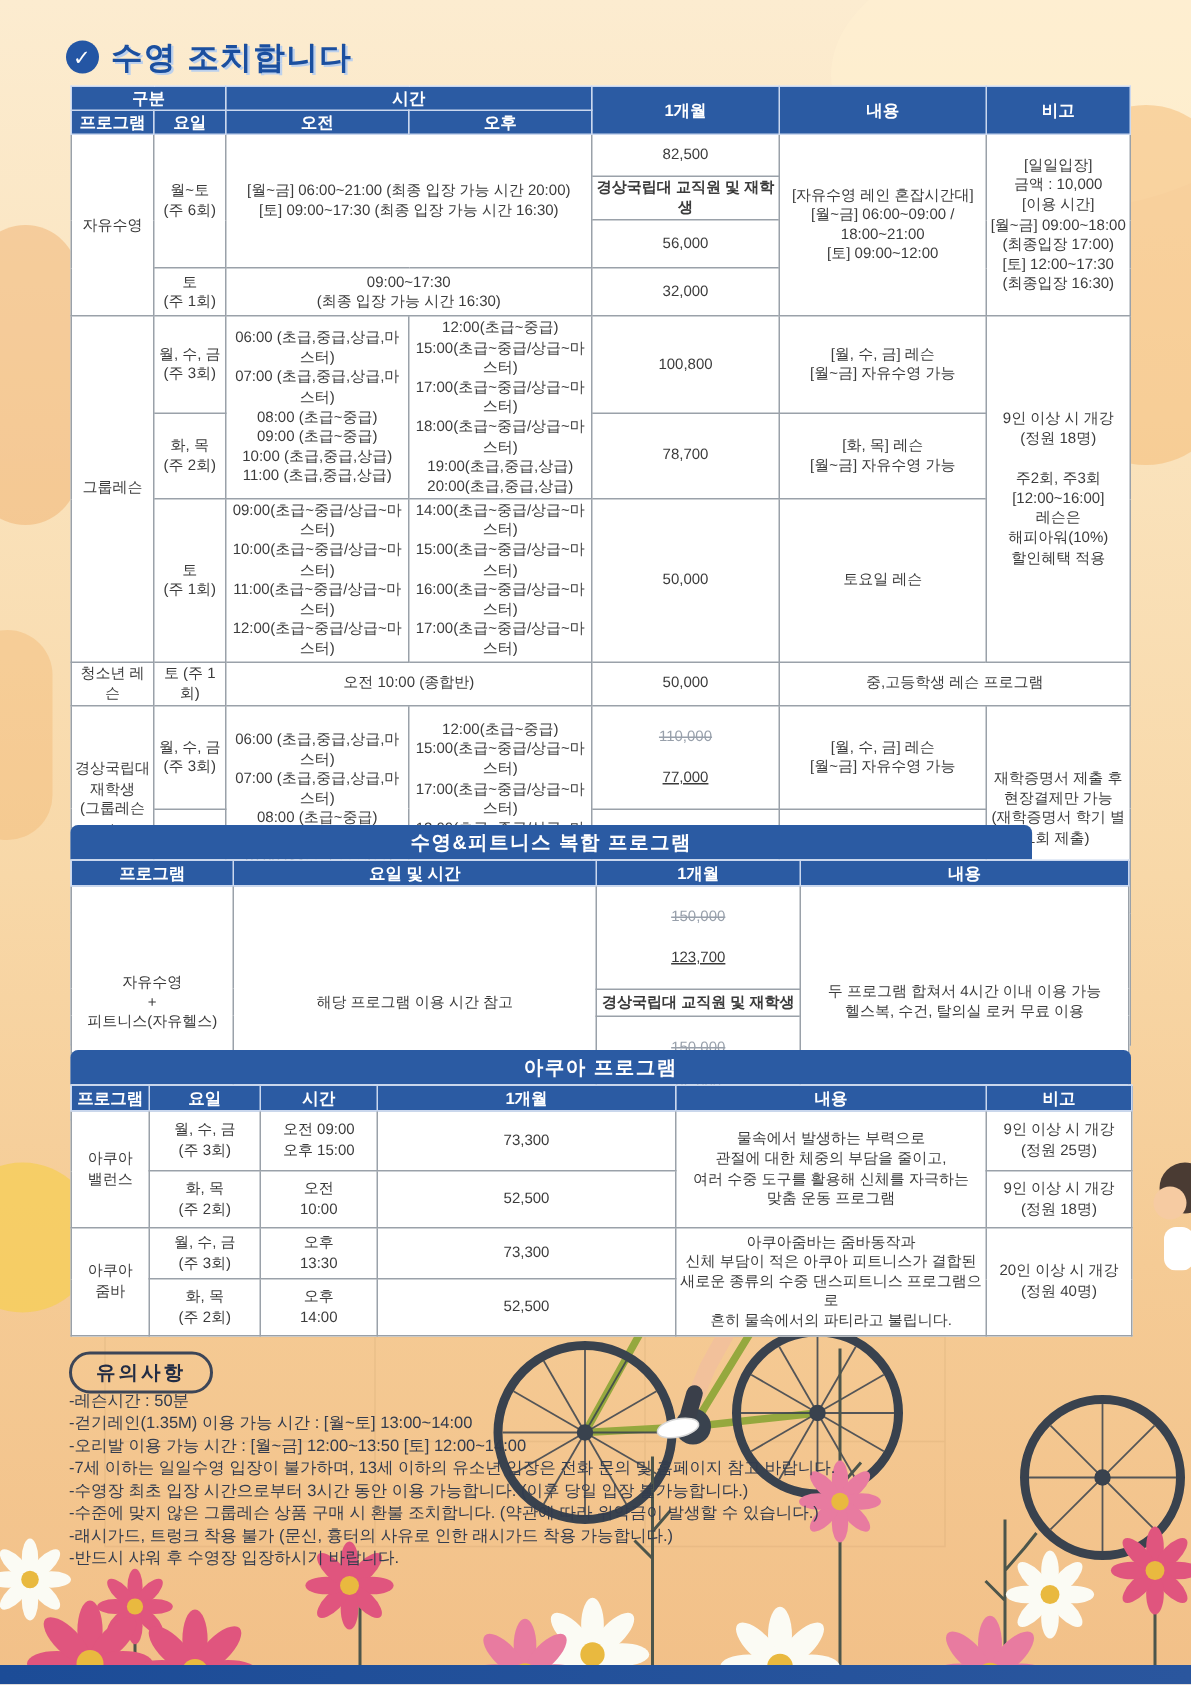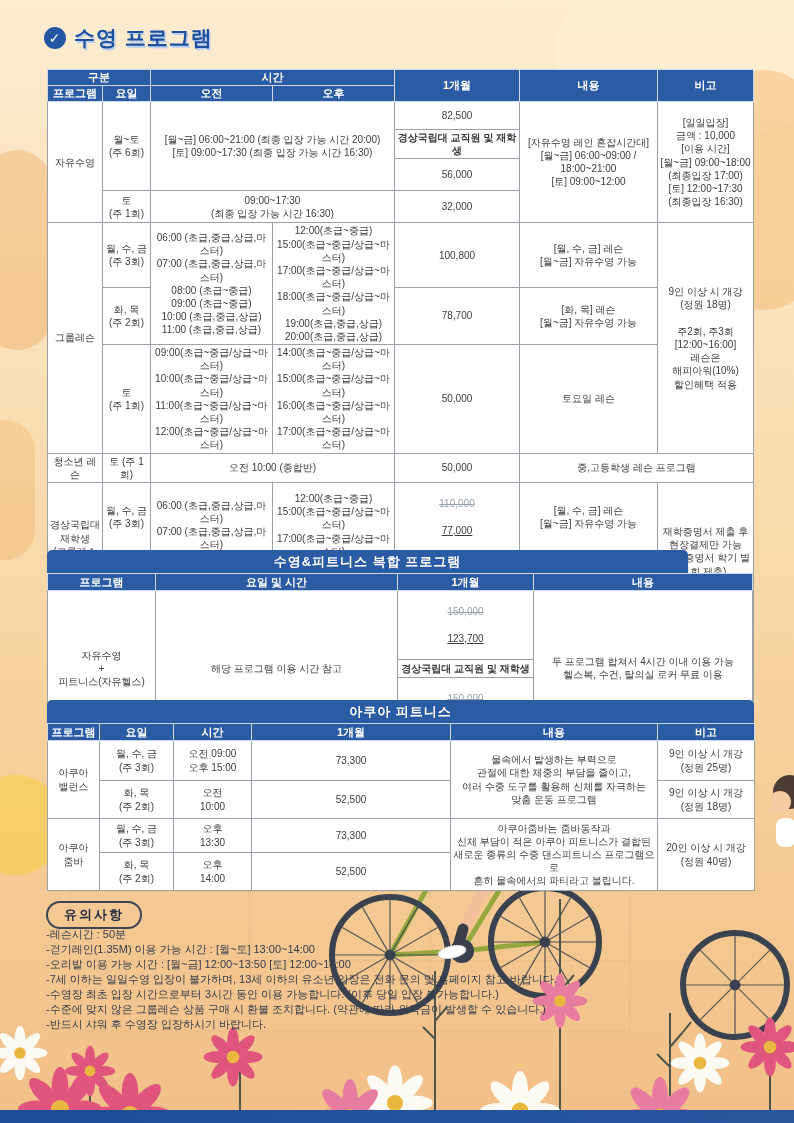--- a/index.html
+++ b/index.html
@@ -25,21 +25,21 @@
     font-size:21px;font-weight:bold;color:#1b4f9f;letter-spacing:1px;z-index:2;
     text-shadow:1.5px 1.5px 0 #bcd0ec;}
   .check{width:22px;height:22px;border-radius:50%;background:#2456a4;color:#fff;display:flex;
     align-items:center;justify-content:center;font-size:14px;font-weight:bold;text-shadow:none;flex:0 0 auto;}
 
   
   .t{position:absolute;border-collapse:collapse;table-layout:fixed;background:#fff;z-index:2;}
   .t th{background:#2b5ba3;color:#fff;font-weight:bold;font-size:11px;border:1px solid #cad7ee;padding:0;}
   .t td{border:1px solid #9aa1a9;text-align:center;vertical-align:middle;color:#3b3b3b;
     font-size:10px;padding:1px 2px;white-space:pre-line;line-height:1.32;background:#fff;}
-  .t1{left:47px;top:69px;width:706px;}
+  .t1{left:47px;top:57px;width:706px;}
   .t2{left:47px;top:573px;width:705px;}
   .t3{left:47px;top:723px;width:707px;}
   .prog{font-size:11px;}
   .small-prog{font-size:10px;line-height:1.25;}
   .day{font-size:10px;margin-left:16px;}
   .time{font-size:9.5px;}
   .sched{font-size:8.5px;line-height:1.42;padding:1px 1px;}
   .price{font-size:10.5px;}
   .staff{color:#3a6db8;font-size:9px;font-weight:bold;}
   .content{font-size:10px;}
@@ -168,21 +168,21 @@
     <use href="#fl" transform="translate(700,192) scale(1.4)" style="color:#fbfbf4"></use>
     <use href="#fl" transform="translate(770,176) scale(1.4)" style="color:#e0557e"></use>
     <use href="#fl" transform="translate(660,246) scale(1.9)" style="color:#e87ba0"></use>
     <use href="#fl" transform="translate(130,244) scale(2)" style="color:#e0557e"></use>
     <use href="#fl" transform="translate(520,240) scale(1.9)" style="color:#fbfbf4"></use>
   </svg>
   <div class="bottom-bar"></div>
 
   <div class="page-title">
     <span class="check">✓</span>
-    <span>수영 프로그램</span>
+    <span>수영 조치합니다</span>
   </div>
 
   <table class="t t1">
     <colgroup>
       <col style="width:55px">
         <col style="width:48px">
         <col style="width:122px">
         <col style="width:122px">
       <col style="width:125px">
         <col style="width:138px">
@@ -403,21 +403,21 @@
     <tr style="height:35px">
       <td class="price">
         <span class="strike">150,000</span>
         <span class="newp">96,000</span>
       </td>
     </tr>
   </tbody>
     </table>
 
   <div class="bar bar-aqua">
-    <span>아쿠아 피트니스</span>
+    <span>아쿠아 프로그램</span>
   </div>
   <table class="t t3">
     <colgroup>
       <col style="width:52px">
         <col style="width:74px">
         <col style="width:78px">
       <col style="width:199px">
         <col style="width:207px">
         <col style="width:97px">
     </colgroup>
@@ -482,16 +482,17 @@
   <div class="badge">
     <span>유의사항</span>
   </div>
   <div class="notes">
     <div class="note-line">-레슨시간 : 50분</div>
     <div class="note-line">-걷기레인(1.35M) 이용 가능 시간 : [월~토] 13:00~14:00</div>
     <div class="note-line">-오리발 이용 가능 시간 : [월~금] 12:00~13:50 [토] 12:00~14:00</div>
     <div class="note-line">-7세 이하는 일일수영 입장이 불가하며, 13세 이하의 유소년 입장은 전화 문의 및 홈페이지 참고 바랍니다.</div>
     <div class="note-line">-수영장 최초 입장 시간으로부터 3시간 동안 이용 가능합니다. (이후 당일 입장 불가능합니다.)</div>
     <div class="note-line">-수준에 맞지 않은 그룹레슨 상품 구매 시 환불 조치합니다. (약관에 따라 위약금이 발생할 수 있습니다.)</div>
+    <div class="note-line">-래시가드, 트렁크 착용 불가 (문신, 흉터의 사유로 인한 래시가드 착용 가능합니다.)</div>
     <div class="note-line">-반드시 샤워 후 수영장 입장하시기 바랍니다.</div>
   </div>
 
 </div>
 
 </body></html>

